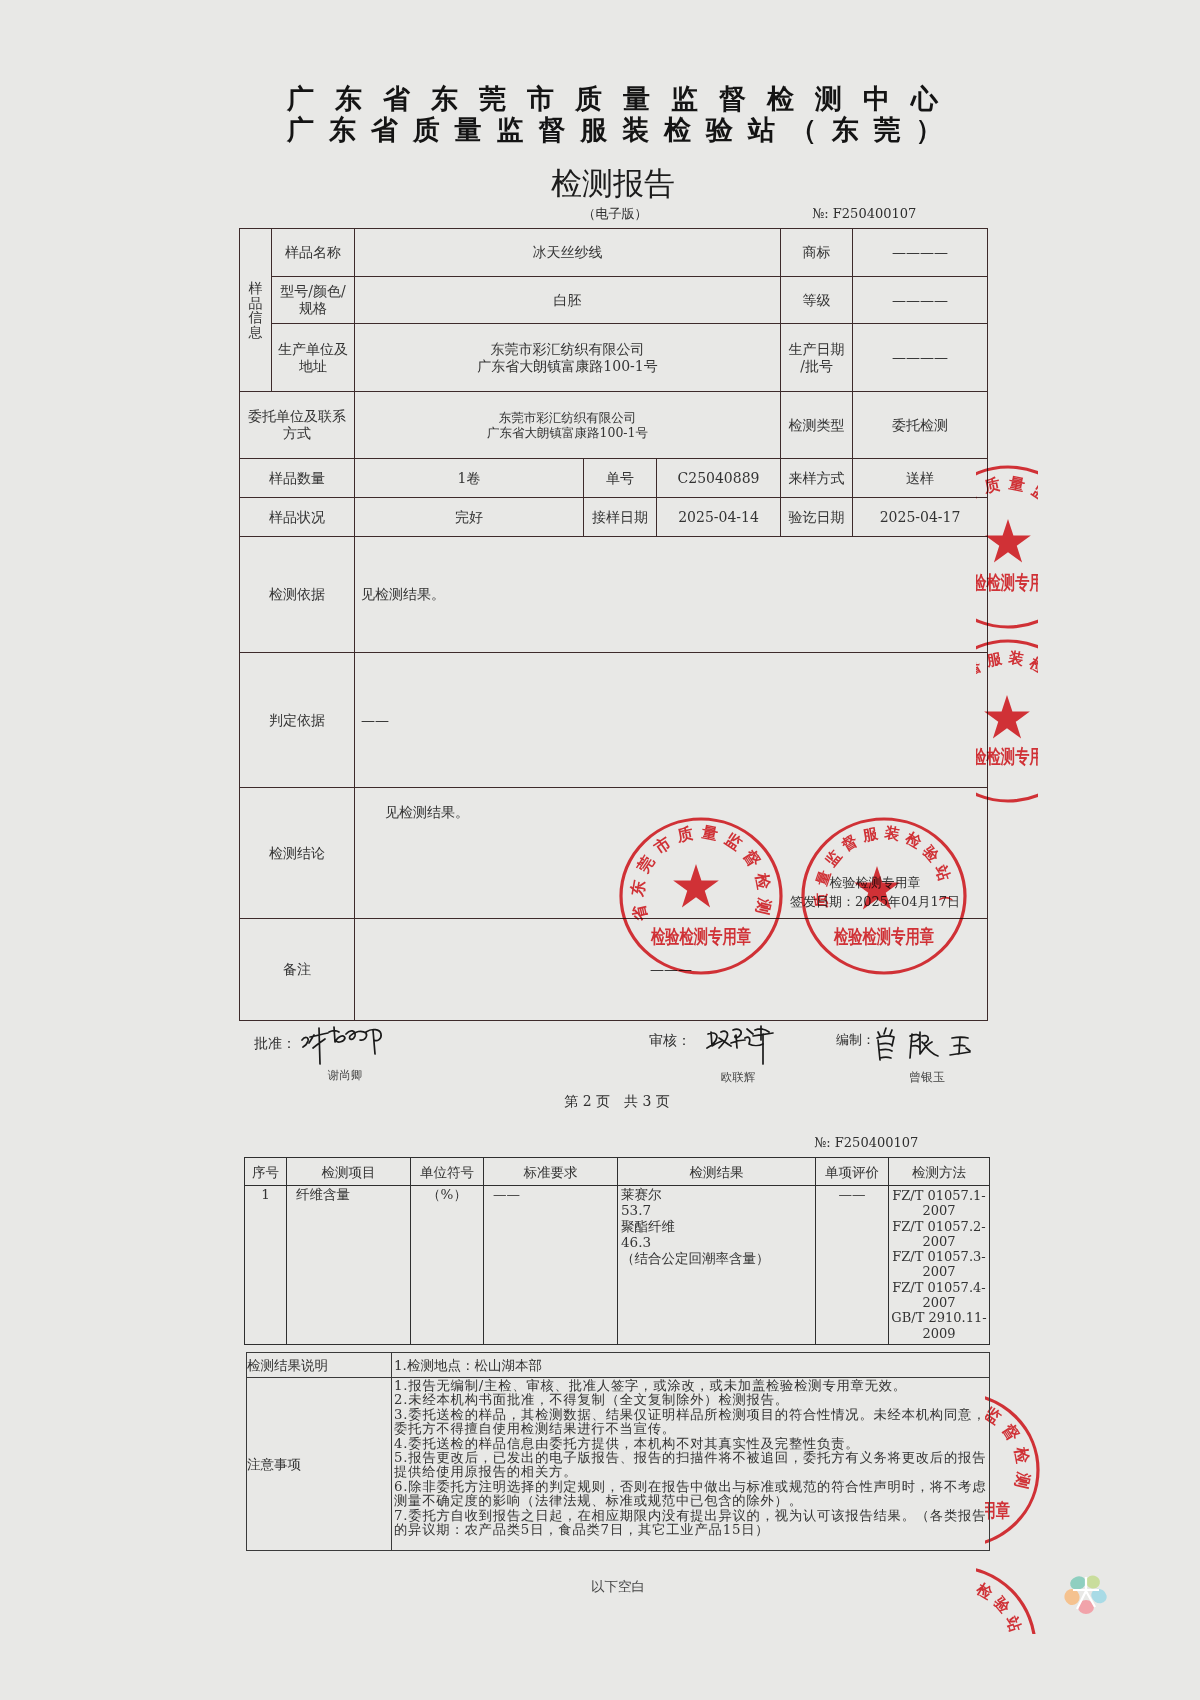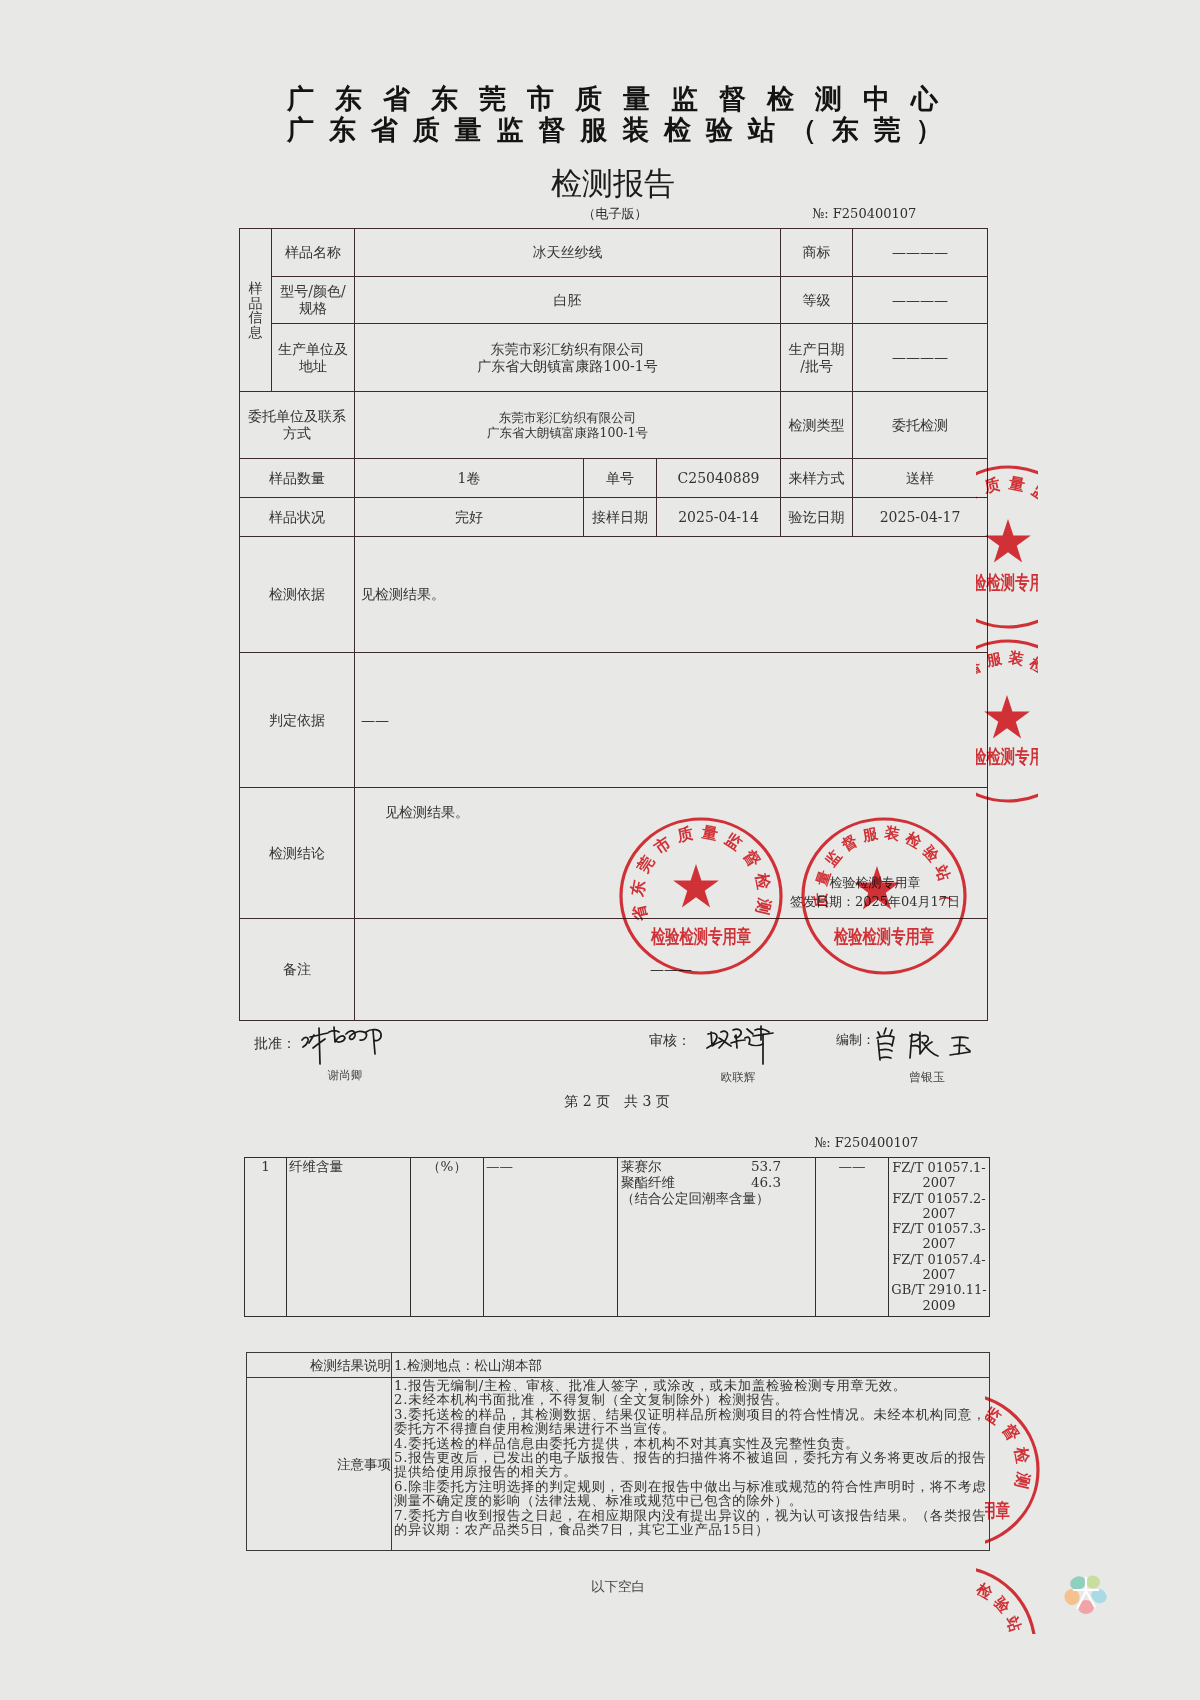--- a/index.html
+++ b/index.html
@@ -32,31 +32,31 @@
   .t1 td.top-left { text-align:left; vertical-align:top; padding-left:30px; padding-top:16px; }
   .vert { width:14px; margin:0 auto; font-size:14px; line-height:14.5px; word-break:break-all; white-space:normal; }
 
   .t2 { left:244px; top:1157px; width:745px; }
   .t2 th, .t2 td {
     border:1.3px solid #2f2f2f; padding:0; font-weight:normal; font-size:13.5px; color:#333;
   }
   .t2 th { text-align:center; vertical-align:middle; line-height:16px; }
   .t2 td { vertical-align:top; line-height:16px; padding-top:0; }
   .t2 td.c { text-align:center; }
-  .t2 td.l { text-align:left; padding-left:2px; }
-  .res-line { display:flex; justify-content:space-between; padding-left:3px; padding-right:34px; }
+  .t2 td.l { text-align:left; padding-left:9px; }
+  .res-line { display:flex; justify-content:space-between; padding-left:3px; padding-right:34px;flex-direction:column; }
   .res-note { padding-left:3px; }
   .method { text-align:center; font-size:13px; line-height:15.3px; white-space:pre-line; }
   .methods { padding-top:2px; }
 
   .t3 { left:246px; top:1352px; width:743px; }
   .t3 td {
     border:1.3px solid #3a3a3a; padding:0; font-size:13.5px; line-height:16px; color:#333; vertical-align:middle;
   }
-  .t3 td.lab { text-align:right; }
+  .t3 td.lab { text-align:left; }
   .t3 td.val { text-align:left; padding-left:2px;margin-left:45px; }
   .t3 td.notes { vertical-align:top; text-align:left; padding:1px 2px 0 2px; line-height:14.4px; letter-spacing:0.8px; font-size:13.3px;margin-left:8px; }
 
   .seal { position:absolute; mix-blend-mode:multiply; opacity:0.93; overflow:visible; }
   .seal text { font-family:"DejaVu Sans", sans-serif; font-weight:bold; fill:#e3262c; }
   .clip { position:absolute; overflow:hidden; }
   .clip svg { position:absolute; }
   .sig { position:absolute; }
   .sig path { fill:none; stroke:#1a1a1a; stroke-width:1.7; stroke-linecap:round; stroke-linejoin:round; }
 </style>
@@ -249,20 +249,29 @@
   <colgroup>
     <col style="width:42px">
       <col style="width:124px">
       <col style="width:73px">
       <col style="width:134px">
       <col style="width:198px">
       <col style="width:73px">
       <col style="width:101px">
   </colgroup>
   <tbody>
+      <tr style="height:28px">
+    <th>序号</th>
+    <th>检测项目</th>
+    <th>单位符号</th>
+    <th>标准要求</th>
+    <th>检测结果</th>
+    <th>单项评价</th>
+    <th>检测方法</th>
+  </tr>
   <tr style="height:159px">
     <td class="c">1</td>
     <td class="l">纤维含量</td>
     <td class="c">（%）</td>
     <td class="l">——</td>
     <td>
       <div class="res-line">
         <span>莱赛尔</span>
         <span>53.7</span>
       </div>

